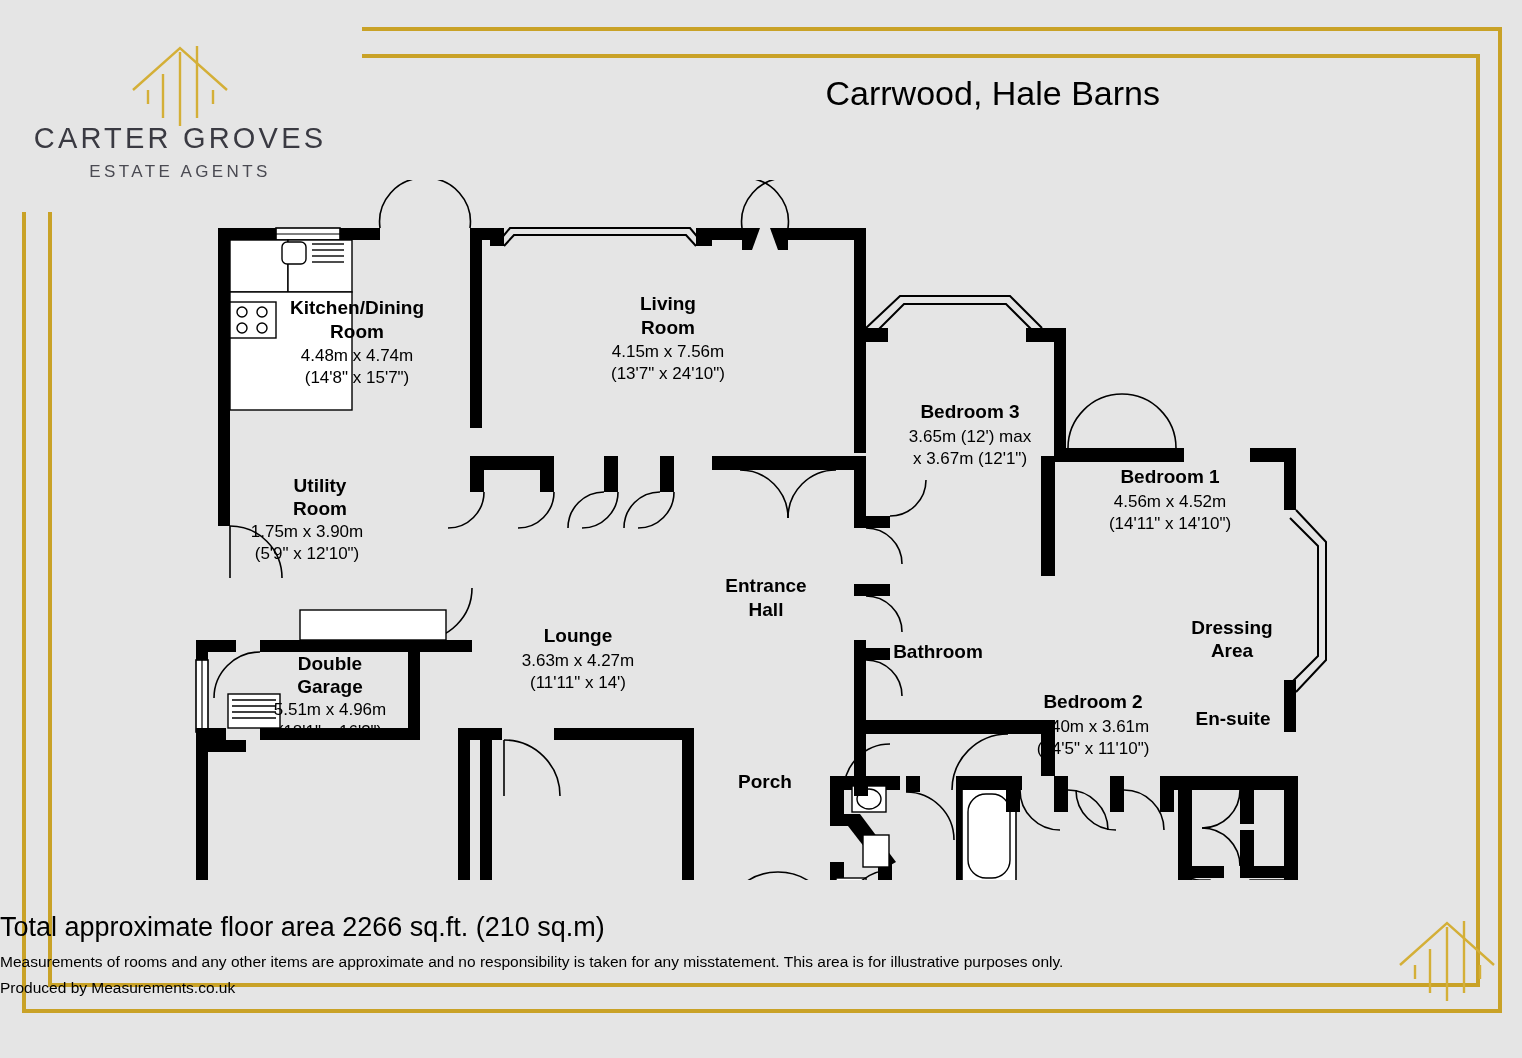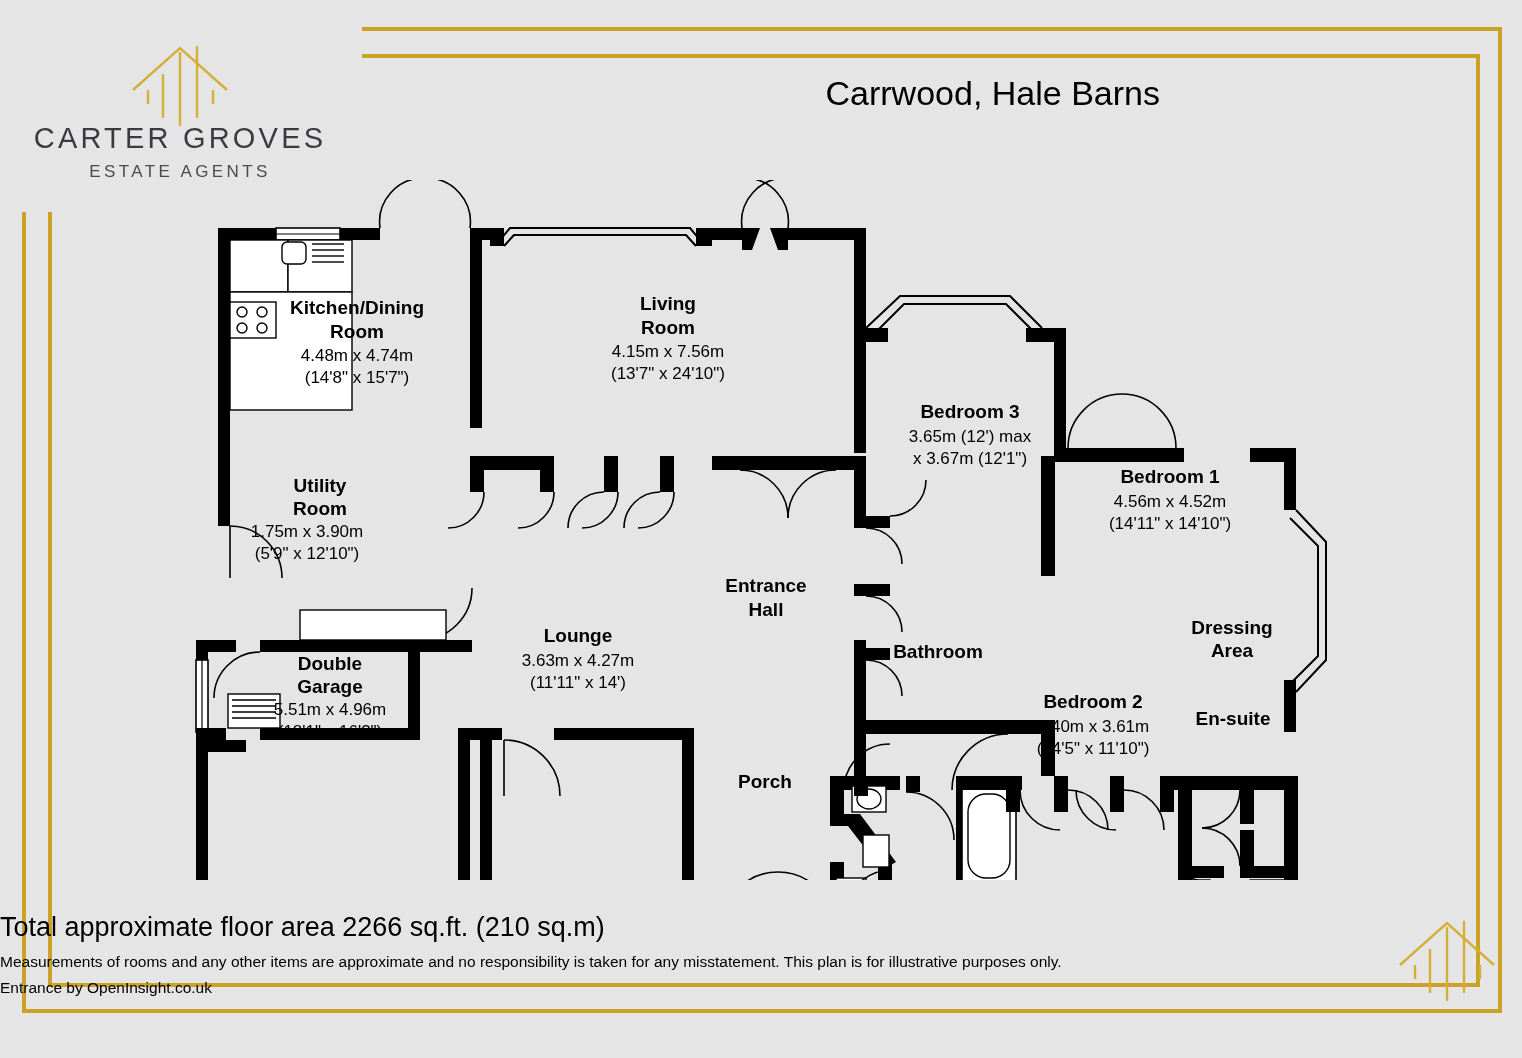--- a/index.html
+++ b/index.html
@@ -369,17 +369,17 @@
       <text class="rm-name" x="1232" y="477" text-anchor="middle">Area</text>
 
       <text class="rm-name" x="1233" y="545" text-anchor="middle">En-suite</text>
 
       <text class="rm-name" x="765" y="608" text-anchor="middle">Porch</text>
     </g>
   </svg>
 
   <div id="footer">
     <div id="footer-total">Total approximate floor area 2266 sq.ft. (210 sq.m)</div>
-    <div id="footer-disc">Measurements of rooms and any other items are approximate and no responsibility is taken for any misstatement. This plan is for illustrative purposes only.</div>
-    <div id="footer-prod">Entrance by OpenInsight.co.uk</div>
+    <div id="footer-disc">Measurements of rooms and any other items are approximate and no responsibility is taken for any misstatement. This area is for illustrative purposes only.</div>
+    <div id="footer-prod">Produced by Measurements.co.uk</div>
   </div>
 
 </div>
 
 </body></html>

